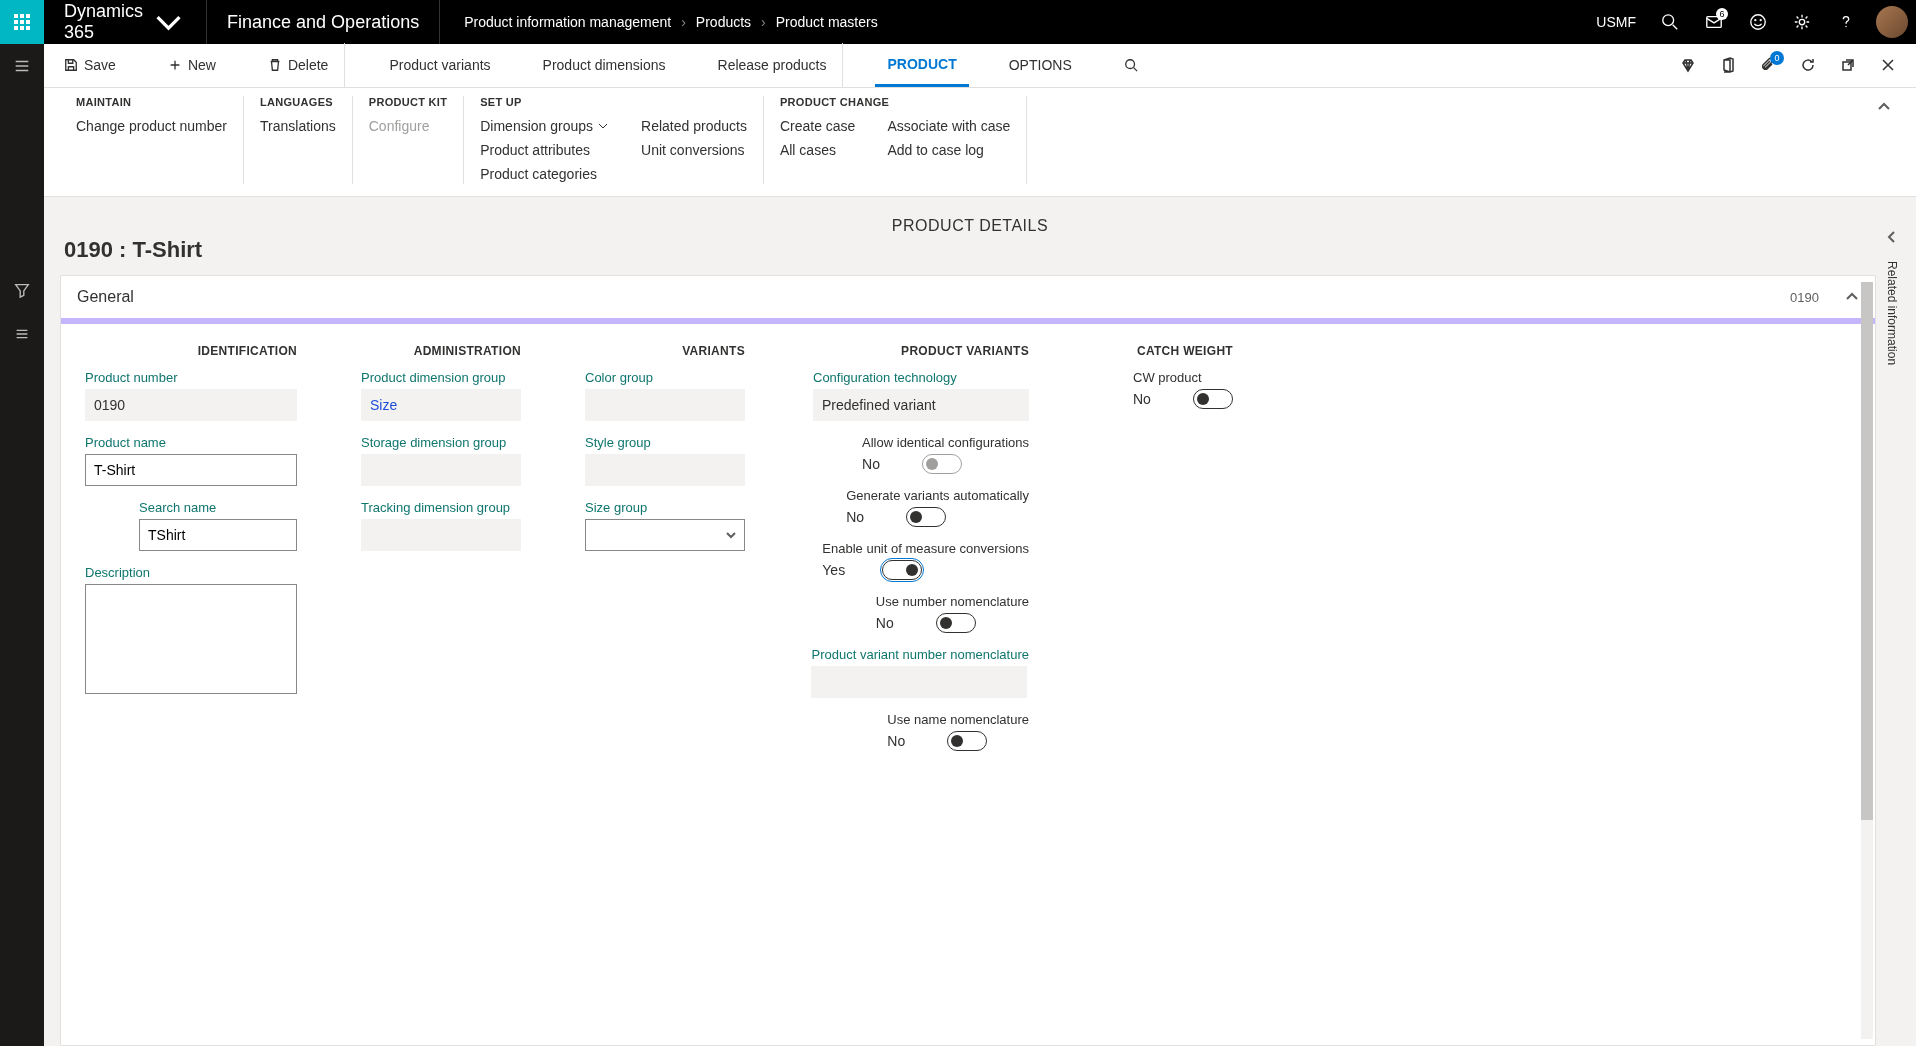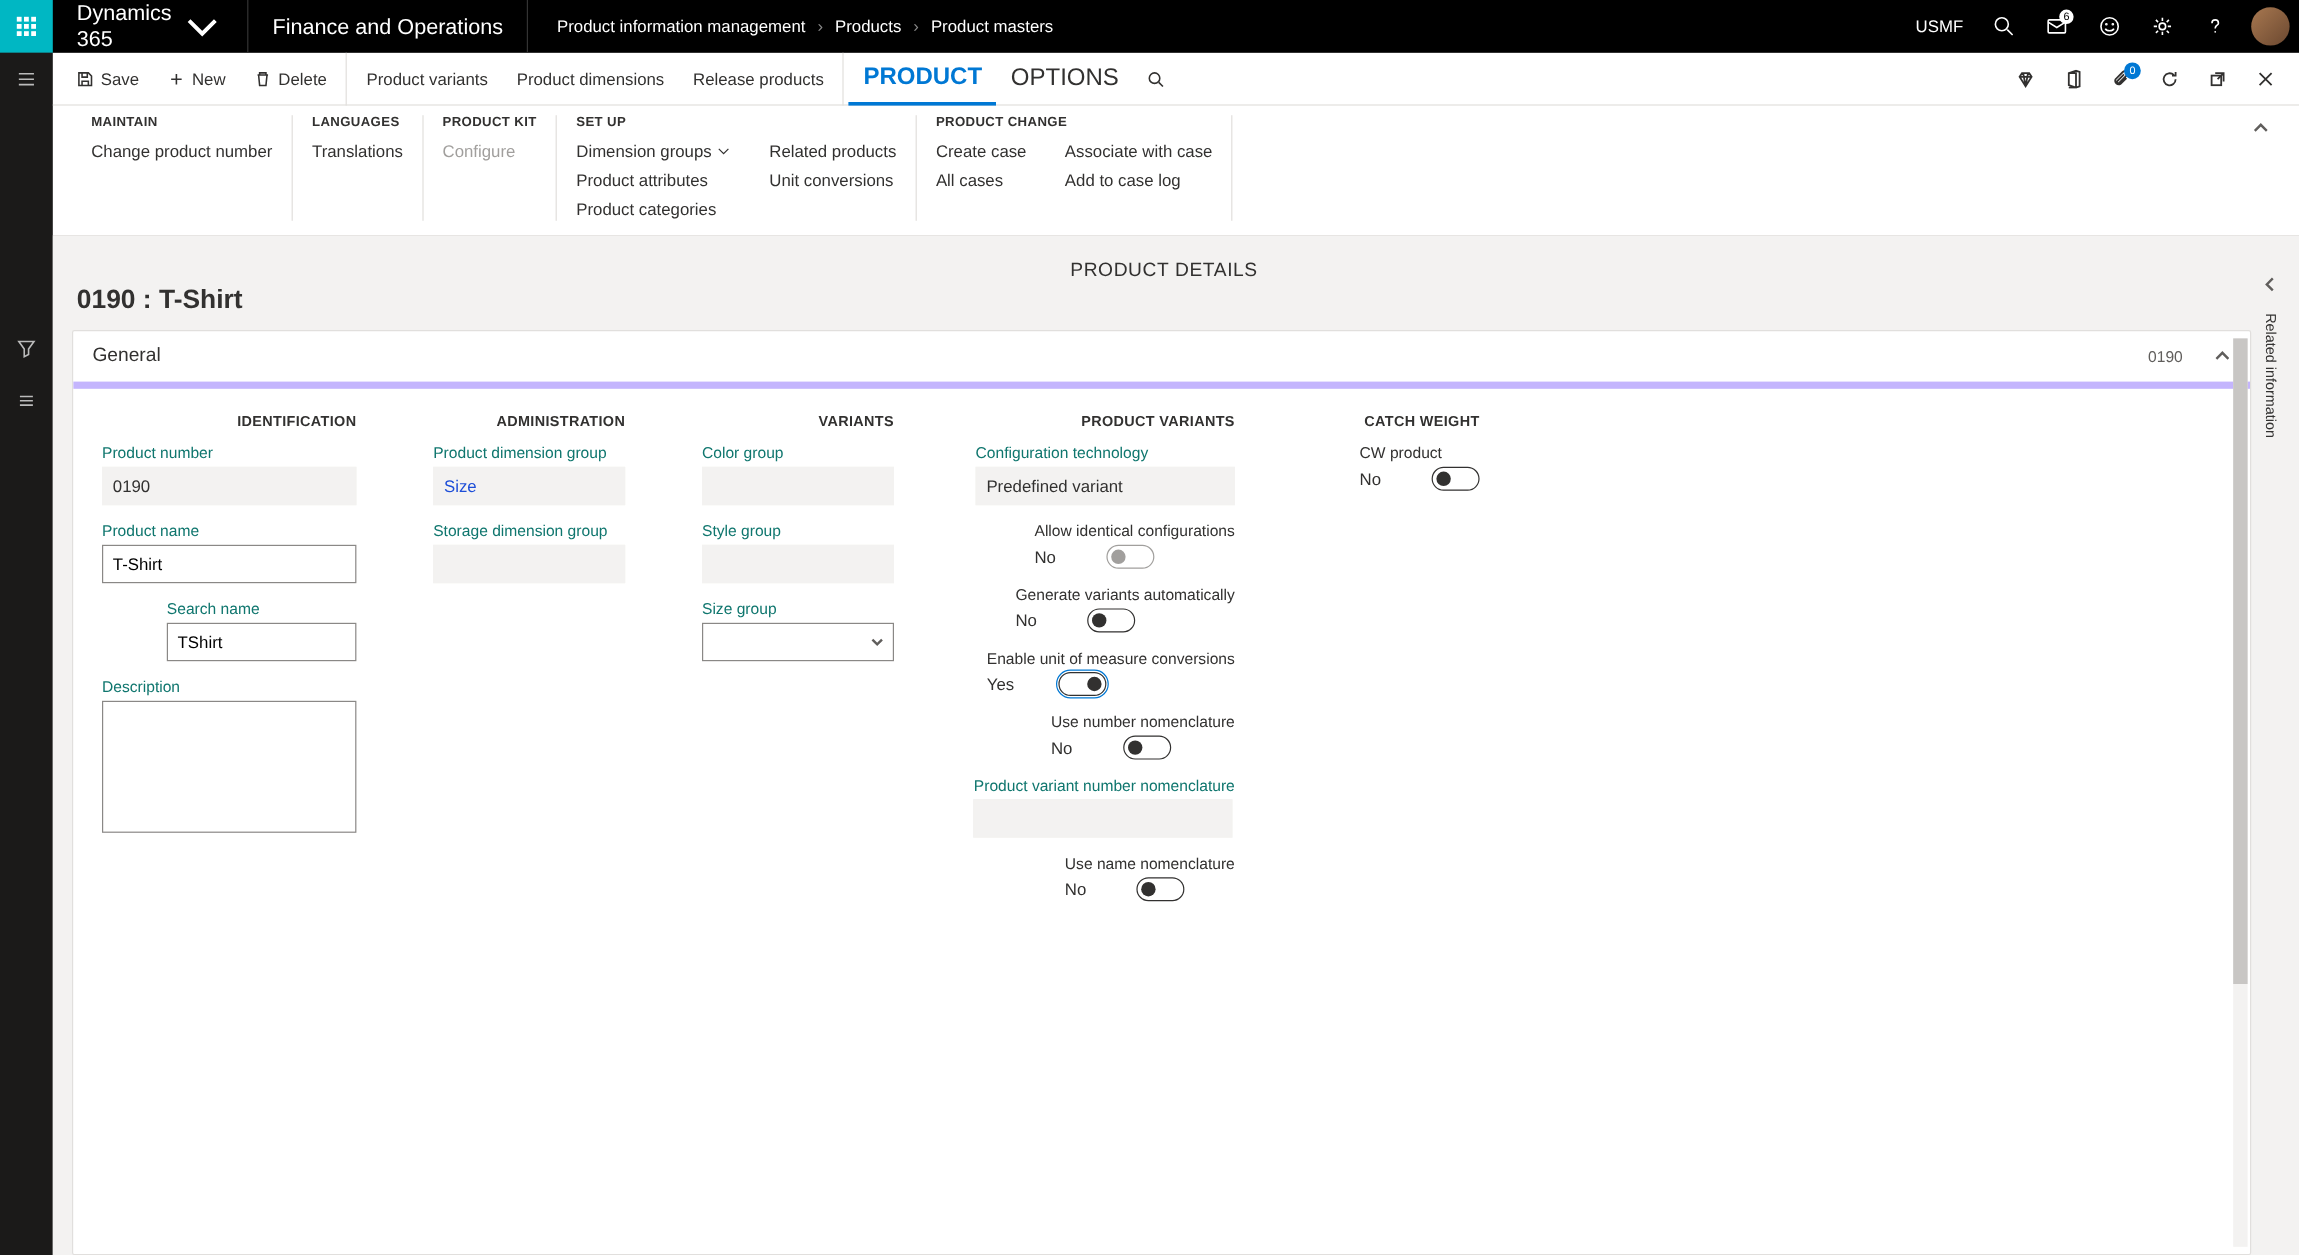--- a/index.html
+++ b/index.html
@@ -25,25 +25,25 @@
 
 .layout { display: flex; height: calc(100vh - 44px); }
 .left-rail { width: 44px; background: #1b1a19; display: flex; flex-direction: column; }
 .rail-icon { width: 44px; height: 44px; display: flex; align-items: center; justify-content: center; cursor: pointer; }
 .rail-icon svg { width: 18px; height: 18px; stroke: #bbb; fill: none; stroke-width: 1.5; }
 
 
 .main { flex: 1; display: flex; flex-direction: column; min-width: 0; }
 
 
-.action-bar { height: 44px; border-bottom: 1px solid #e1dfdd; display: flex; align-items: center; padding: 0 8px; }
+.action-bar { height: 44px; border-bottom: 1px solid #e1dfdd; display: flex; align-items: flex-end; padding: 0 8px; gap: 28px; }
 .action { display: flex; align-items: center; gap: 6px; padding: 0 12px; height: 44px; font-size: 14px; cursor: pointer; color: #323130; }
 .action svg { width: 14px; height: 14px; stroke: #323130; fill: none; stroke-width: 1.5; }
 .action.sep-after { border-right: 1px solid #e1dfdd; padding-right: 16px; margin-right: 4px; }
-.tab { padding: 12px 12px; height: 44px; display: flex; align-items: center; font-size: 20px; cursor: pointer; color: #323130; }
+.tab { padding: 12px 12px; height: 44px; display: flex; align-items: center; font-size: 14px; cursor: pointer; color: #323130; }
 .tab.active { color: #0078d4; border-bottom: 3px solid #0078d4; font-weight: 600; }
 .action-right { margin-left: auto; display: flex; align-items: center; }
 .action-right .ic { width: 40px; height: 44px; display: flex; align-items: center; justify-content: center; cursor: pointer; position: relative; }
 .action-right svg { width: 16px; height: 16px; stroke: #323130; fill: none; stroke-width: 1.5; }
 .blue-badge { position: absolute; top: 8px; right: 4px; background: #0078d4; color: #fff; font-size: 9px; border-radius: 7px; min-width: 14px; height: 14px; display: flex; align-items: center; justify-content: center; }
 
 
 .ribbon { display: flex; padding: 8px 16px 12px; border-bottom: 1px solid #e1dfdd; gap: 0; }
 .ribbon-group { padding: 0 16px; border-right: 1px solid #e1dfdd; }
 .ribbon-group:last-child { border-right: none; }
@@ -366,20 +366,24 @@
             <div class="section" style="min-width:160px;">
               <h5>ADMINISTRATION</h5>
               <div class="field">
                 <label>Product dimension group</label>
                 <div class="readonly link" style="width:160px;">Size</div>
               </div>
               <div class="field">
                 <label>Storage dimension group</label>
                 <div class="readonly" style="width:160px;"></div>
               </div>
+              <div class="field">
+                <label>Tracking dimension group</label>
+                <div class="readonly" style="width:160px;"></div>
+              </div>
             </div>
 
             <div class="section" style="min-width:160px;">
               <h5>VARIANTS</h5>
               <div class="field">
                 <label>Color group</label>
                 <div class="readonly" style="width:160px;"></div>
               </div>
               <div class="field">
                 <label>Style group</label>

